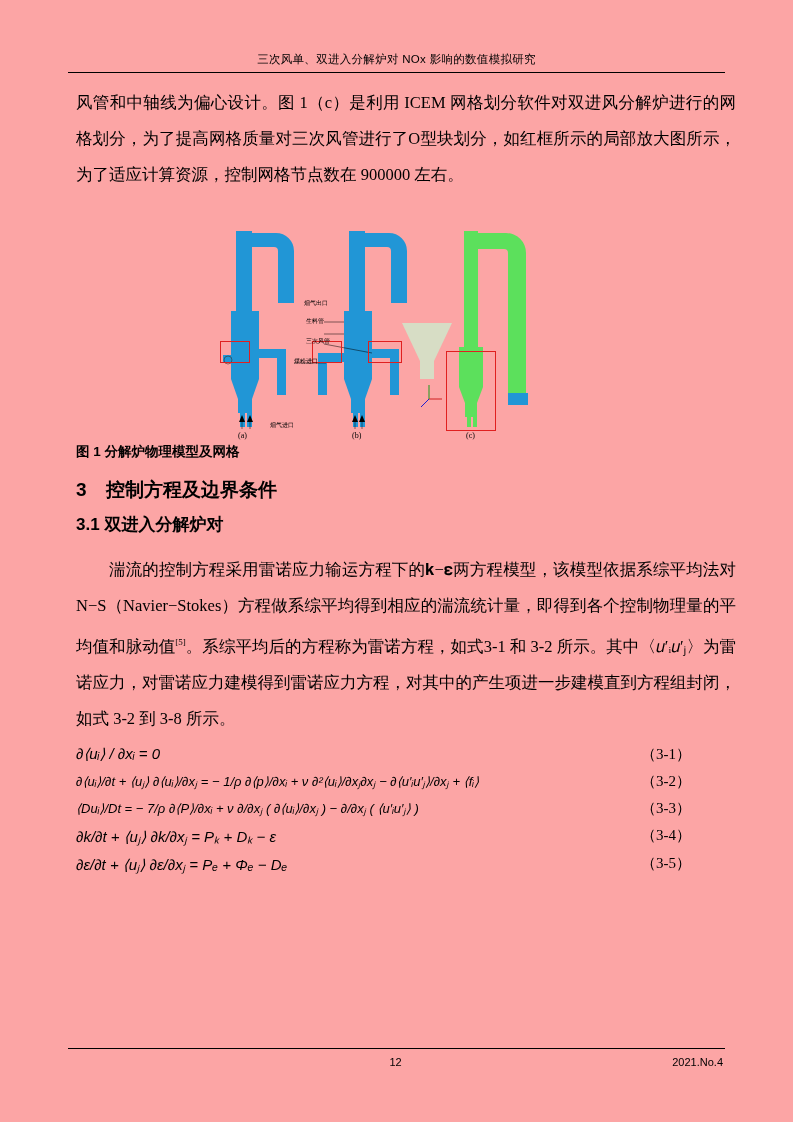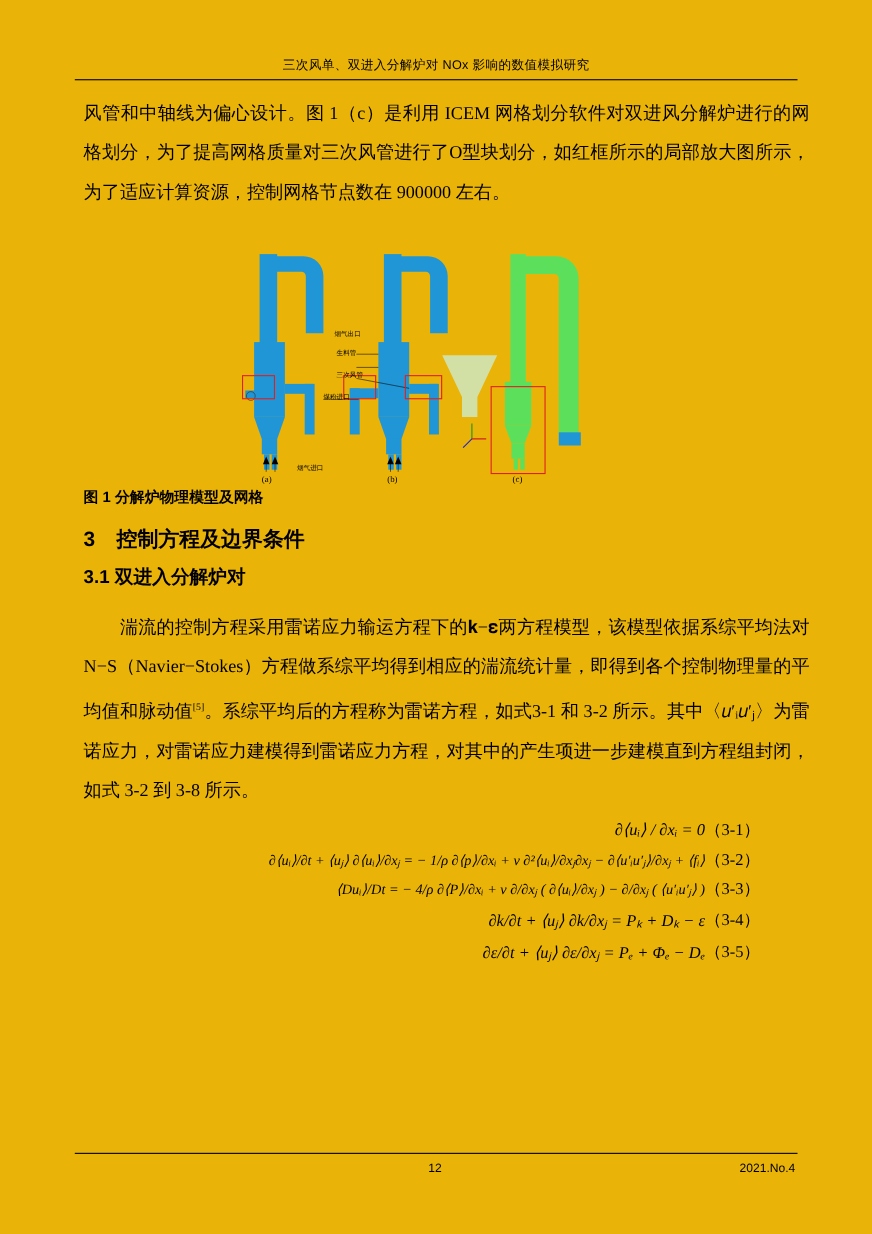--- a/index.html
+++ b/index.html
@@ -3,21 +3,21 @@
 <meta charset="utf-8">
 <style>
   html, body {
     margin: 0;
     padding: 0;
     background: #b0b0b0;
   }
   .page {
     width: 793px;
     height: 1122px;
-    background: #eab308;
+    background: #fca5a5;
     position: relative;
     box-sizing: border-box;
     font-family: "Liberation Serif", serif;
     color: #000000;
     overflow: hidden;
   }
   .header-area {
     position: absolute;
     top: 52px;
     left: 68px;
@@ -82,22 +82,22 @@
   }
   .sec-num { display: inline-block; min-width: 30px; }
   .eq-row {
     display: flex;
     align-items: center;
     margin: 8px 0;
     font-size: 15px;
   }
   .eq-body {
     flex: 1;
-    text-align: right;
-    font-family: Liberation Serif, serif;
+    text-align: left;
+    font-family: Liberation Sans, sans-serif;
     font-style: italic;
     white-space: nowrap;
   }
   .eq-num {
     width: 95px;
     text-align: left;
     font-style: normal;
     font-size: 15px;
   }
   .sup { font-size: 9px; vertical-align: super; }
@@ -268,21 +268,21 @@
       <div class="eq-body">∂⟨uᵢ⟩ / ∂xᵢ = 0</div>
       <div class="eq-num">（3-1）</div>
     </div>
 
     <div class="eq-row">
       <div class="eq-body" style="font-size:13px;">∂⟨uᵢ⟩/∂t + ⟨uⱼ⟩ ∂⟨uᵢ⟩/∂xⱼ = − 1/ρ ∂⟨p⟩/∂xᵢ + ν ∂²⟨uᵢ⟩/∂xⱼ∂xⱼ − ∂⟨u′ᵢu′ⱼ⟩/∂xⱼ + ⟨fᵢ⟩</div>
       <div class="eq-num">（3-2）</div>
     </div>
 
     <div class="eq-row">
-      <div class="eq-body" style="font-size:13px;">⟨Duᵢ⟩/Dt = − 4/ρ ∂⟨P⟩/∂xᵢ + ν ∂/∂xⱼ ( ∂⟨uᵢ⟩/∂xⱼ ) − ∂/∂xⱼ ( ⟨u′ᵢu′ⱼ⟩ )</div>
+      <div class="eq-body" style="font-size:13px;">⟨Duᵢ⟩/Dt = − 7/ρ ∂⟨P⟩/∂xᵢ + ν ∂/∂xⱼ ( ∂⟨uᵢ⟩/∂xⱼ ) − ∂/∂xⱼ ( ⟨u′ᵢu′ⱼ⟩ )</div>
       <div class="eq-num">（3-3）</div>
     </div>
 
     <div class="eq-row">
       <div class="eq-body">∂k/∂t + ⟨uⱼ⟩ ∂k/∂xⱼ = Pₖ + Dₖ − ε</div>
       <div class="eq-num">（3-4）</div>
     </div>
 
     <div class="eq-row">
       <div class="eq-body">∂ε/∂t + ⟨uⱼ⟩ ∂ε/∂xⱼ = Pₑ + Φₑ − Dₑ</div>

